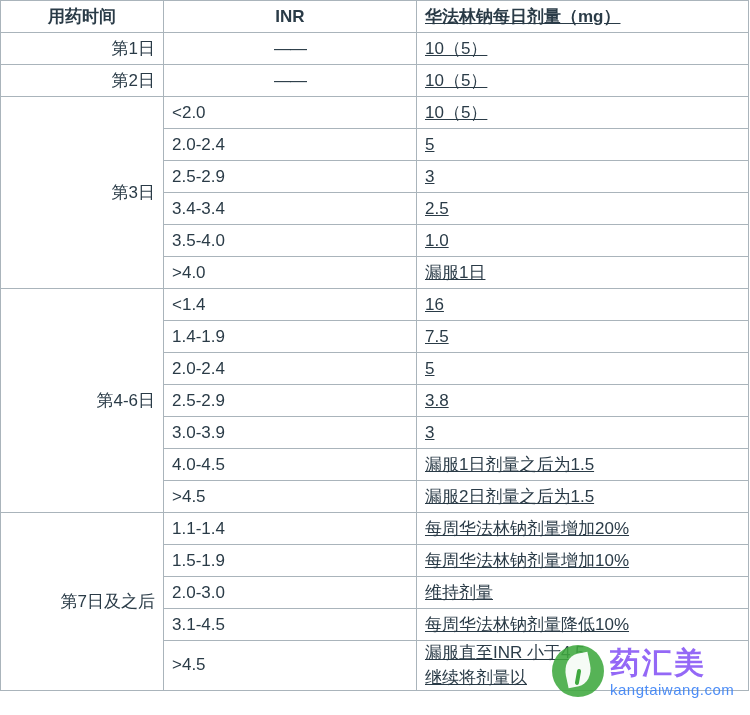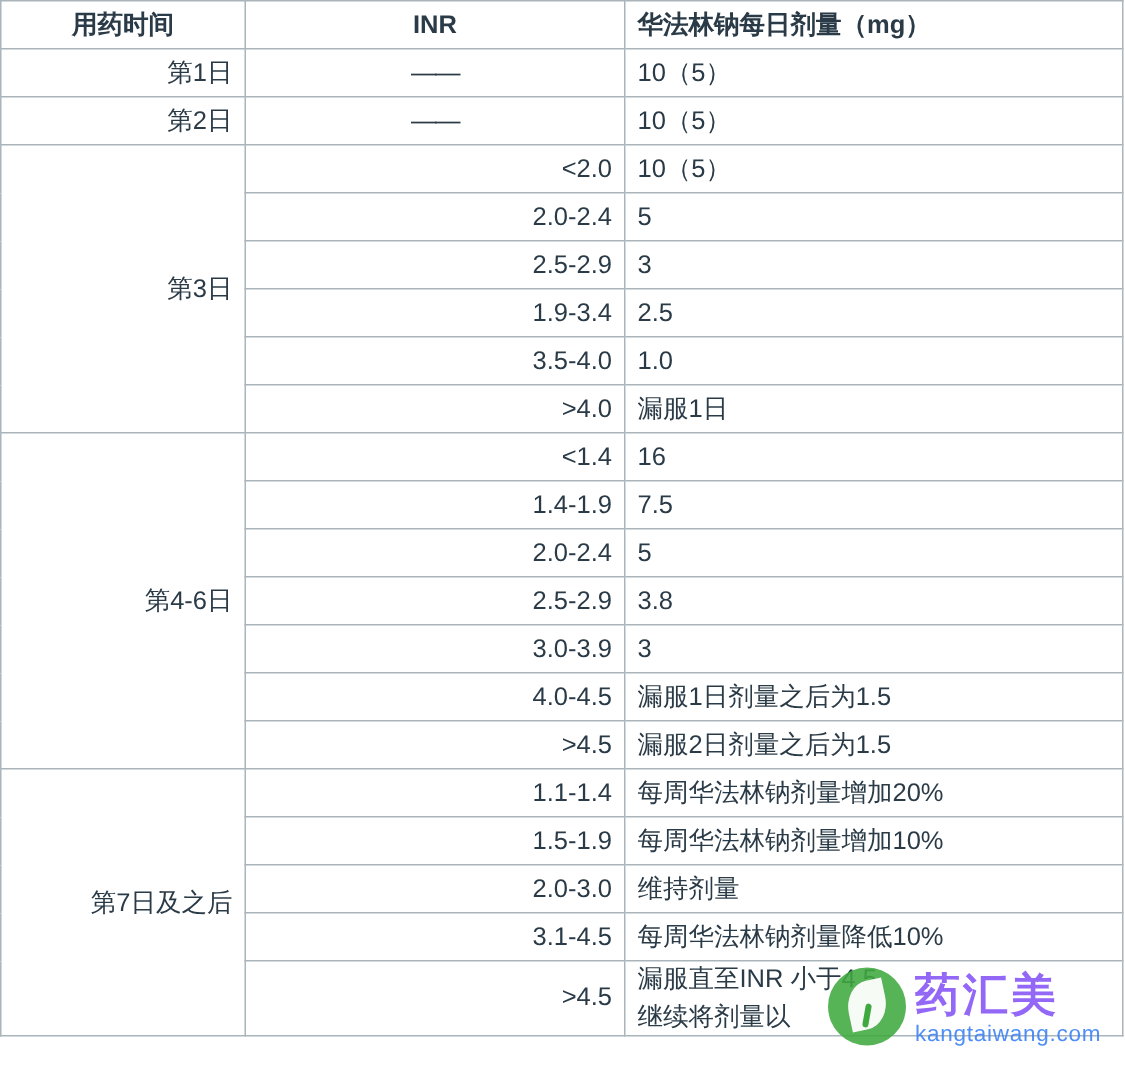--- a/index.html
+++ b/index.html
@@ -44,27 +44,28 @@
   td.head {
     font-weight: bold;
     height: 38px;
     font-size: 18px;
   }
   td.center {
     text-align: center;
   }
   td.left {
     text-align: left;
+    text-decoration: underline;
   }
   td.period {
     text-align: right;
     font-size: 17px;
   }
   td.inr {
-    text-align: right;
+    text-align: left;
   }
   td.dash {
     text-align: center;
     letter-spacing: -1px;
   }
   td.two-line {
     height: 56px;
     line-height: 1.45;
     padding-top: 2px;
     padding-bottom: 2px;
@@ -168,21 +169,21 @@
       </tr>
       <tr>
         <td class="inr">2.0-2.4</td>
         <td class="left">5</td>
       </tr>
       <tr>
         <td class="inr">2.5-2.9</td>
         <td class="left">3</td>
       </tr>
       <tr>
-        <td class="inr">1.9-3.4</td>
+        <td class="inr">3.4-3.4</td>
         <td class="left">2.5</td>
       </tr>
       <tr>
         <td class="inr">3.5-4.0</td>
         <td class="left">1.0</td>
       </tr>
       <tr>
         <td class="inr">&gt;4.0</td>
         <td class="left">漏服1日</td>
       </tr>

